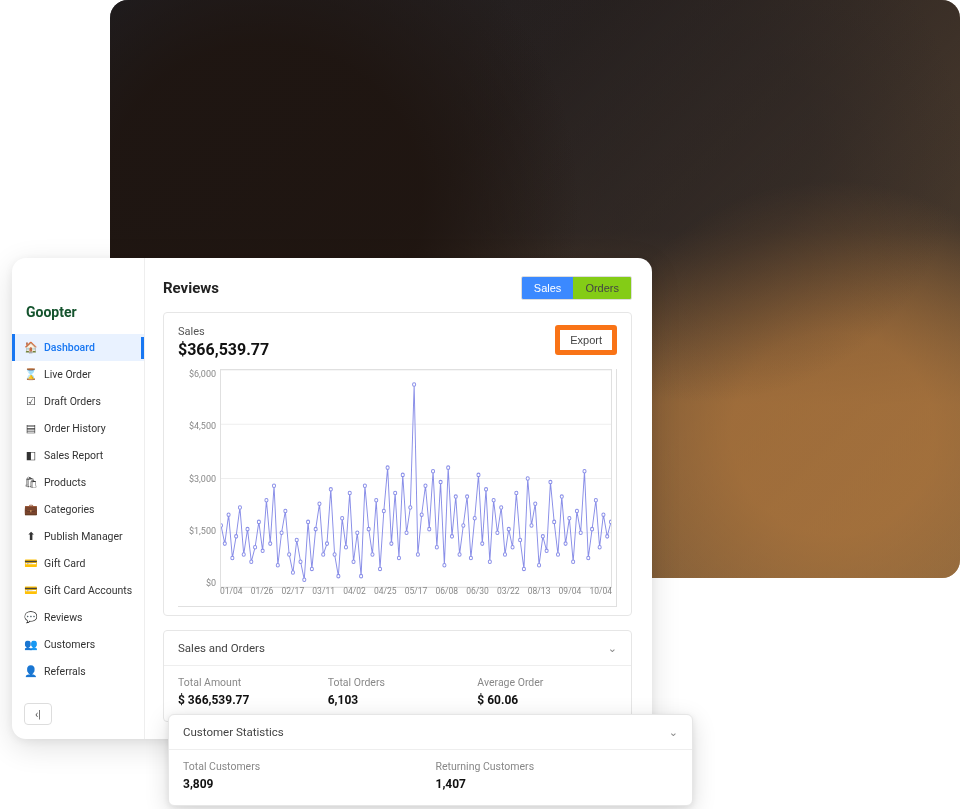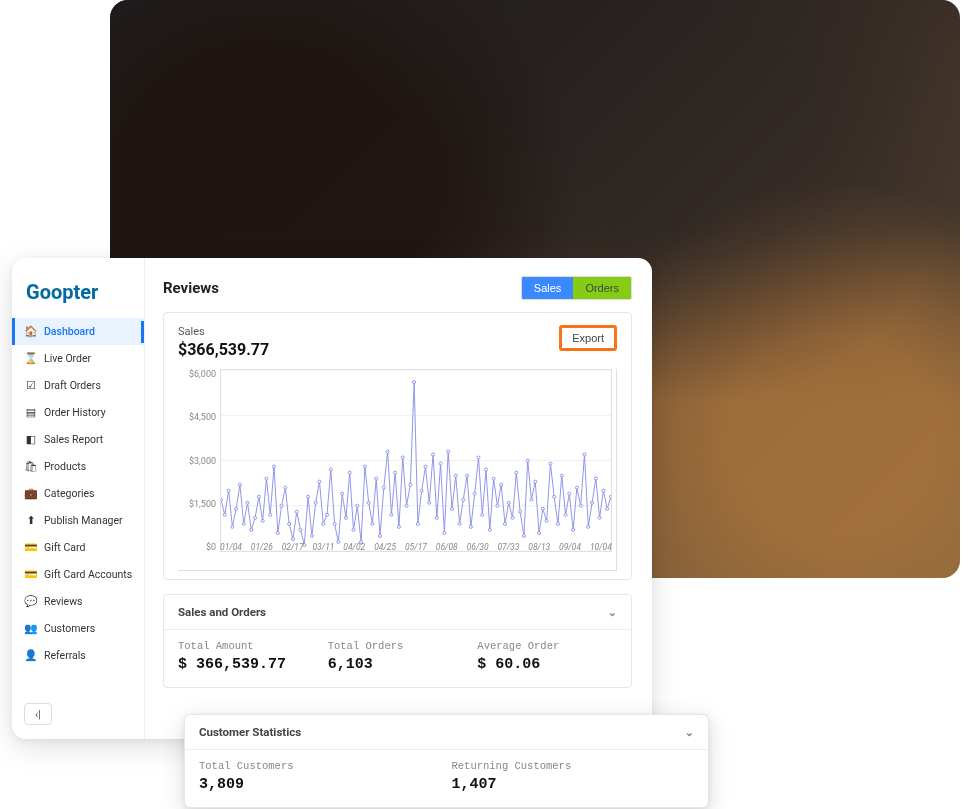--- a/index.html
+++ b/index.html
@@ -39,23 +39,24 @@
     overflow: hidden;
   }
   .sidebar {
     width: 133px;
     border-right: 1px solid #eee;
     padding: 22px 0 0 0;
     position: relative;
   }
   .brand {
     font-weight: 700;
-    font-size: 20px;
+    font-size: 14px;
     padding: 0 14px 14px;
-    color: #0369a1;
+    color: #14532d;
+    margin-top: 24px;
   }
   .navlist { list-style:none; }
   .nav-item {
     display:flex; align-items:center;
     gap:7px;
     padding: 7px 10px;
     font-size: 10.5px;
     color:#333;
     cursor:pointer;
     border-left: 3px solid transparent;
@@ -96,65 +97,64 @@
   .seg button.active { background:#3b89ff; color:#fff; }
   .chart-card {
     border:1px solid #e6e6e6; border-radius:4px;
     padding:12px 14px 8px;
     position:relative;
   }
   .chart-top { display:flex; justify-content:space-between; align-items:flex-start; }
   .chart-label { font-size:11px; color:#555; }
   .chart-value { font-size:16px; font-weight:700; color:#111; margin-top:2px; }
   .export-btn {
-    border:3px solid #f97316; background:#fff; border-radius:3px;
+    border:5px solid #f97316; background:#fff; border-radius:3px;
     padding:4px 10px; font-size:11px; cursor:pointer; color:#444;
   }
   .chart-area {
-    margin-top:10px; height:202px; position:relative;
+    margin-top:10px; height:238px; position:relative;
     border:1px solid #e0e0e0; border-left:none; border-top:none;
   }
   .ylabels {
     position:absolute; left:-2px; top:0; bottom:18px; width:40px;
     display:flex; flex-direction:column; justify-content:space-between;
     font-size:9px; color:#888; text-align:right;
   }
   .plot {
     position:absolute; left:42px; right:4px; top:0; bottom:18px;
     border:1px solid #e0e0e0;
   }
   .grid line { stroke:#eee; stroke-width:1; }
   .series { fill:none; stroke:#8a8fe8; stroke-width:1; }
   .dot { fill:#fff; stroke:#8a8fe8; stroke-width:1; }
   .xlabels {
-    position:absolute; left:42px; right:4px; bottom:12px; height:16px;
+    position:absolute; left:42px; right:4px; bottom:4px; height:16px;
     display:flex; justify-content:space-between;
-    font-size:8.5px; color:#888;font-style:italic;
+    font-size:8.5px; color:#888;
   }
   .panel {
     margin-top:14px;
     border:1px solid #e6e6e6; border-radius:4px;
   }
   .panel-header {
     padding:10px 14px; font-size:11.5px; color:#444;
     display:flex; justify-content:space-between; align-items:center;
     border-bottom:1px solid #eee;
     cursor:pointer;
-    font-weight:bold;
   }
   .chev { font-size:11px; color:#888; }
   .stats-row {
     display:flex; padding:10px 14px 14px; gap:10px;
   }
-  .stat { flex:1;font-family:Liberation Mono, monospace; }
+  .stat { flex:1; }
   .stat-label { font-size:10.5px; color:#888; margin-bottom:4px; }
-  .stat-value { font-size:15px; font-weight:700; color:#111; }
+  .stat-value { font-size:12px; font-weight:700; color:#111; }
   .cust-card {
     position:absolute;
-    top:700px; left:184px;
+    top:700px; left:168px;
     width:525px;
     background:#fff;
     border-radius:6px;
     box-shadow: 0 6px 24px rgba(0,0,0,.14), 0 2px 6px rgba(0,0,0,.08);
     z-index:5;
   }
 </style>
 </head>
 <body>
 
@@ -366,21 +366,21 @@
         <div class="xlabels">
           <span>01/04</span>
           <span>01/26</span>
           <span>02/17</span>
           <span>03/11</span>
           <span>04/02</span>
           <span>04/25</span>
           <span>05/17</span>
           <span>06/08</span>
           <span>06/30</span>
-          <span>07/33</span>
+          <span>03/22</span>
           <span>08/13</span>
           <span>09/04</span>
           <span>10/04</span>
         </div>
       </div>
     </div>
 
     <div class="panel">
       <div class="panel-header">
         <span>Sales and Orders</span>

